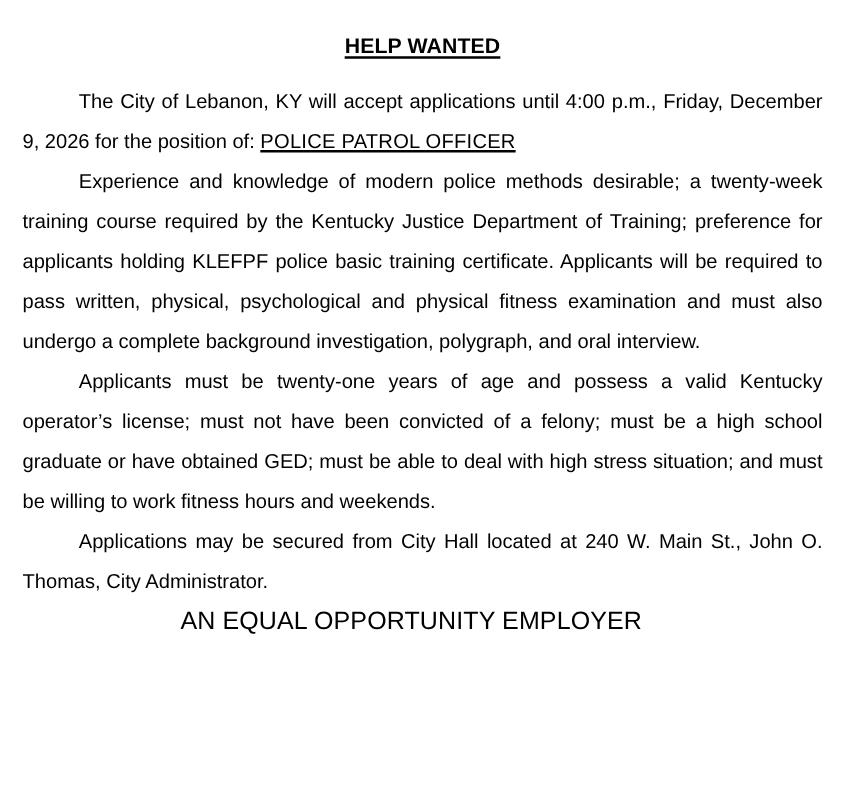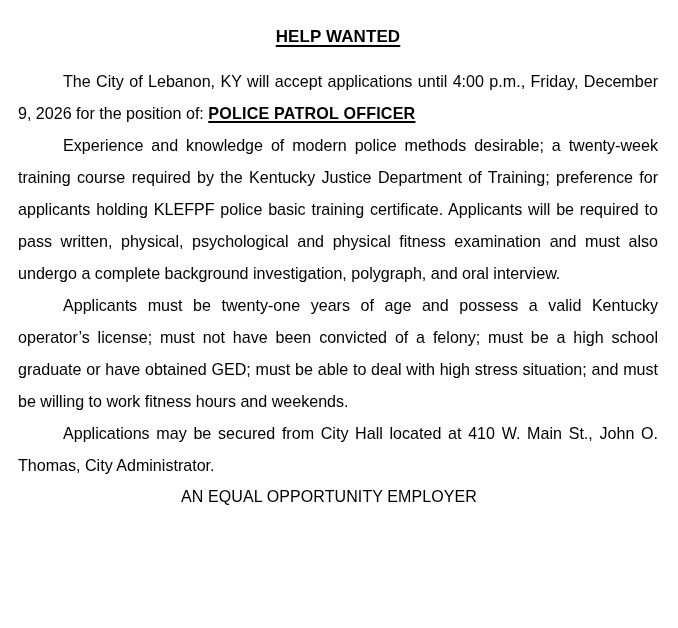--- a/index.html
+++ b/index.html
@@ -58,49 +58,49 @@
     margin: 0;
     text-indent: 45px;
     letter-spacing: -0.01px;
     word-spacing: 0px;
   }
   .body-para.first {
     margin-top: 12px;
   }
 
   .job-title {
-    font-weight: bold;
+    font-weight: normal;
     text-decoration: underline;
     text-underline-offset: 2px;
     text-decoration-thickness: 2px;
     letter-spacing: 0.2px;
   }
 
   
   .closing-line {
     text-align: center;
-    font-size: 16px;
+    font-size: 20px;
     line-height: 32px;
     margin: 0;
     padding-right: 18px;
     letter-spacing: 0.1px;
   }
 </style>
 </head>
 <body>
 
 <div class="page">
   <div class="content">
 
     <h1 class="doc-title"><span class="title-text">HELP WANTED</span></h1>
 
     <p class="body-para first"><span>The City of Lebanon, KY will accept applications until 4:00 p.m., Friday, December 9, 2026 for the position of: </span><span class="job-title">POLICE PATROL OFFICER</span></p>
 
     <p class="body-para">Experience and knowledge of modern police methods desirable; a twenty-week training course required by the Kentucky Justice Department of Training; preference for applicants holding KLEFPF police basic training certificate.  Applicants will be required to pass written, physical, psychological and physical fitness examination and must also undergo a complete background investigation, polygraph, and oral interview.</p>
 
     <p class="body-para">Applicants must be twenty-one years of age and possess a valid Kentucky operator’s license; must not have been convicted of a felony; must be a high school graduate or have obtained GED; must be able to deal with high stress situation; and must be willing to work fitness hours and weekends.</p>
 
-    <p class="body-para">Applications may be secured from City Hall located at 410 W. Main St., John O. Thomas, City Administrator.</p>
+    <p class="body-para">Applications may be secured from City Hall located at 240 W. Main St., John O. Thomas, City Administrator.</p>
 
     <p class="closing-line">AN EQUAL OPPORTUNITY EMPLOYER</p>
 
   </div>
 </div>
 
 </body></html>

